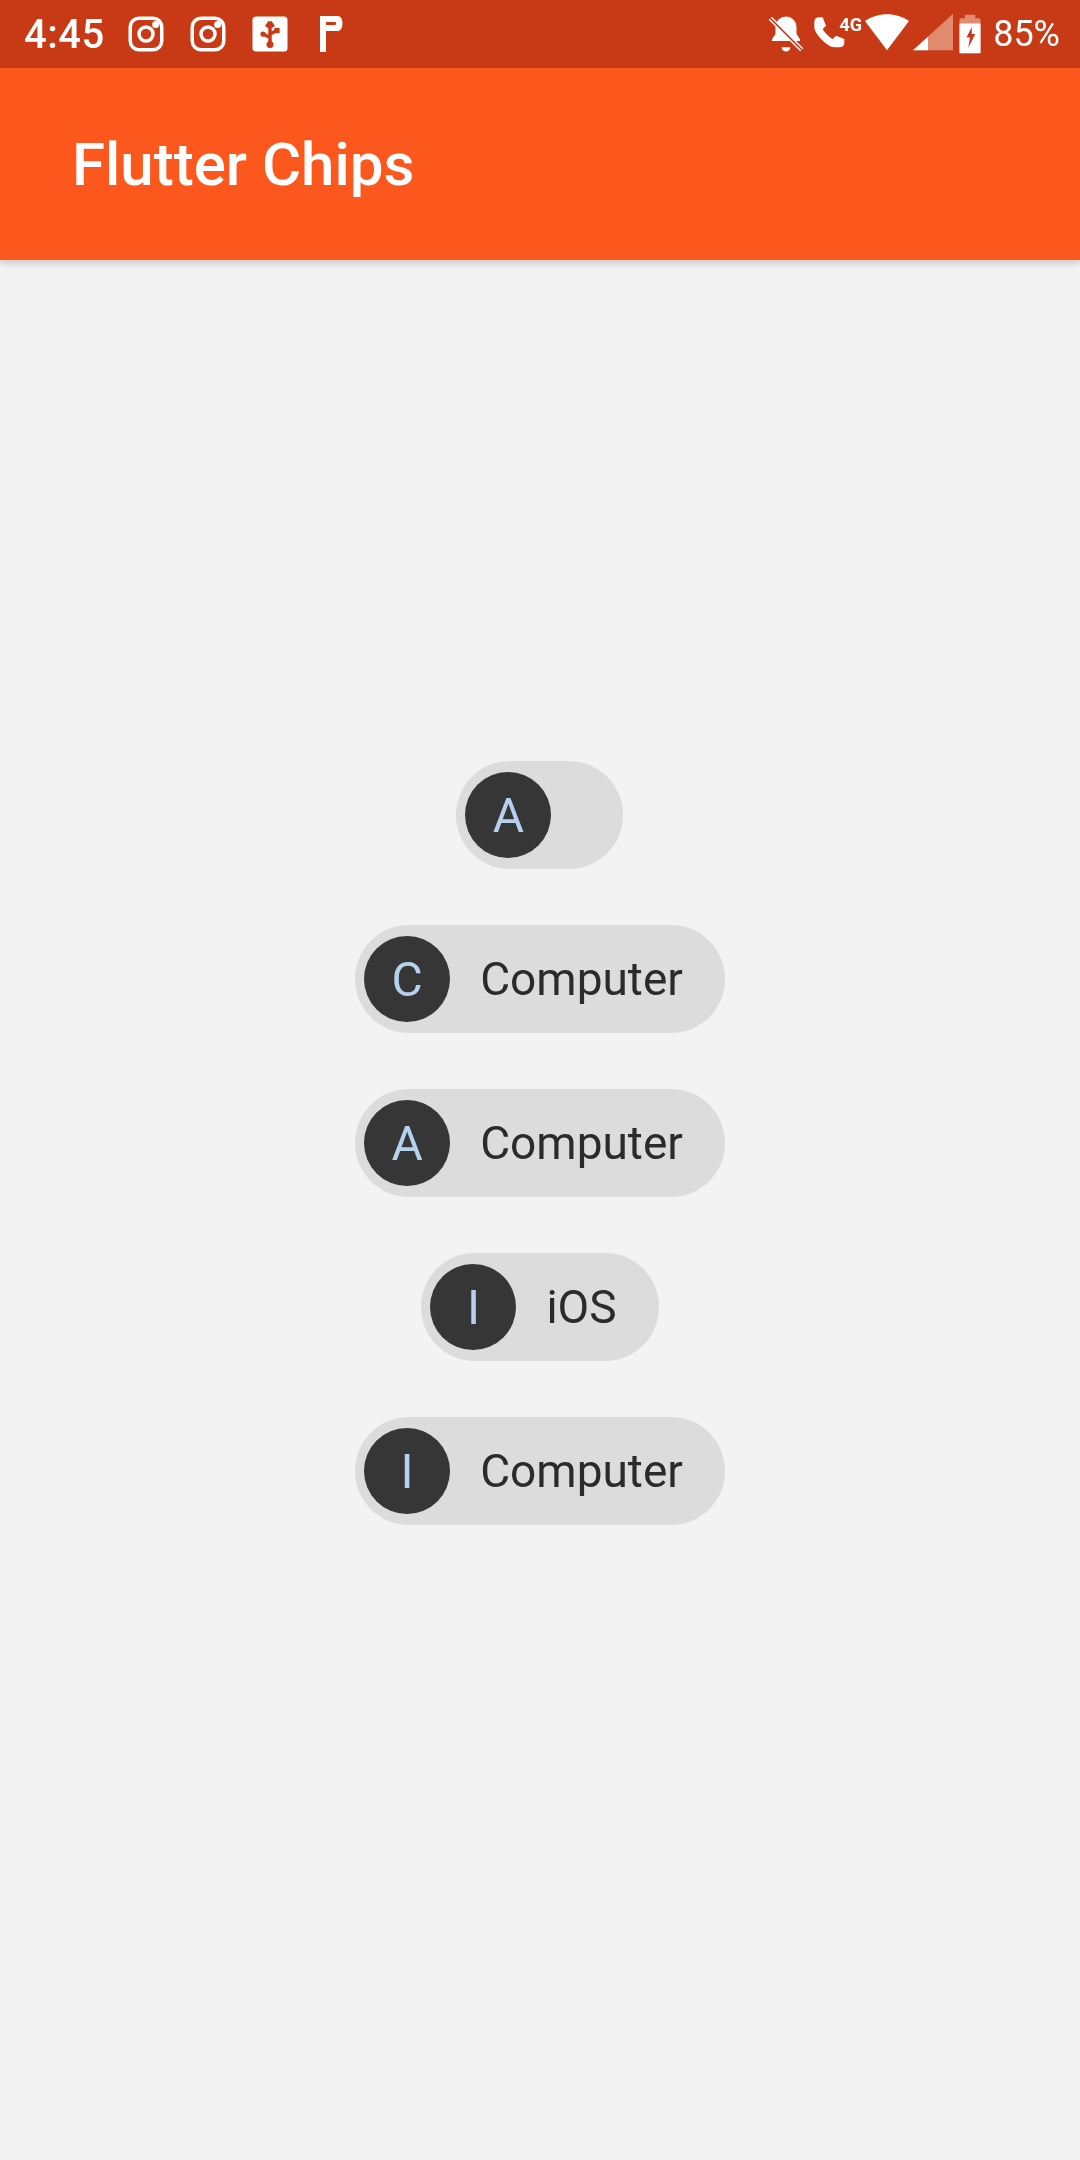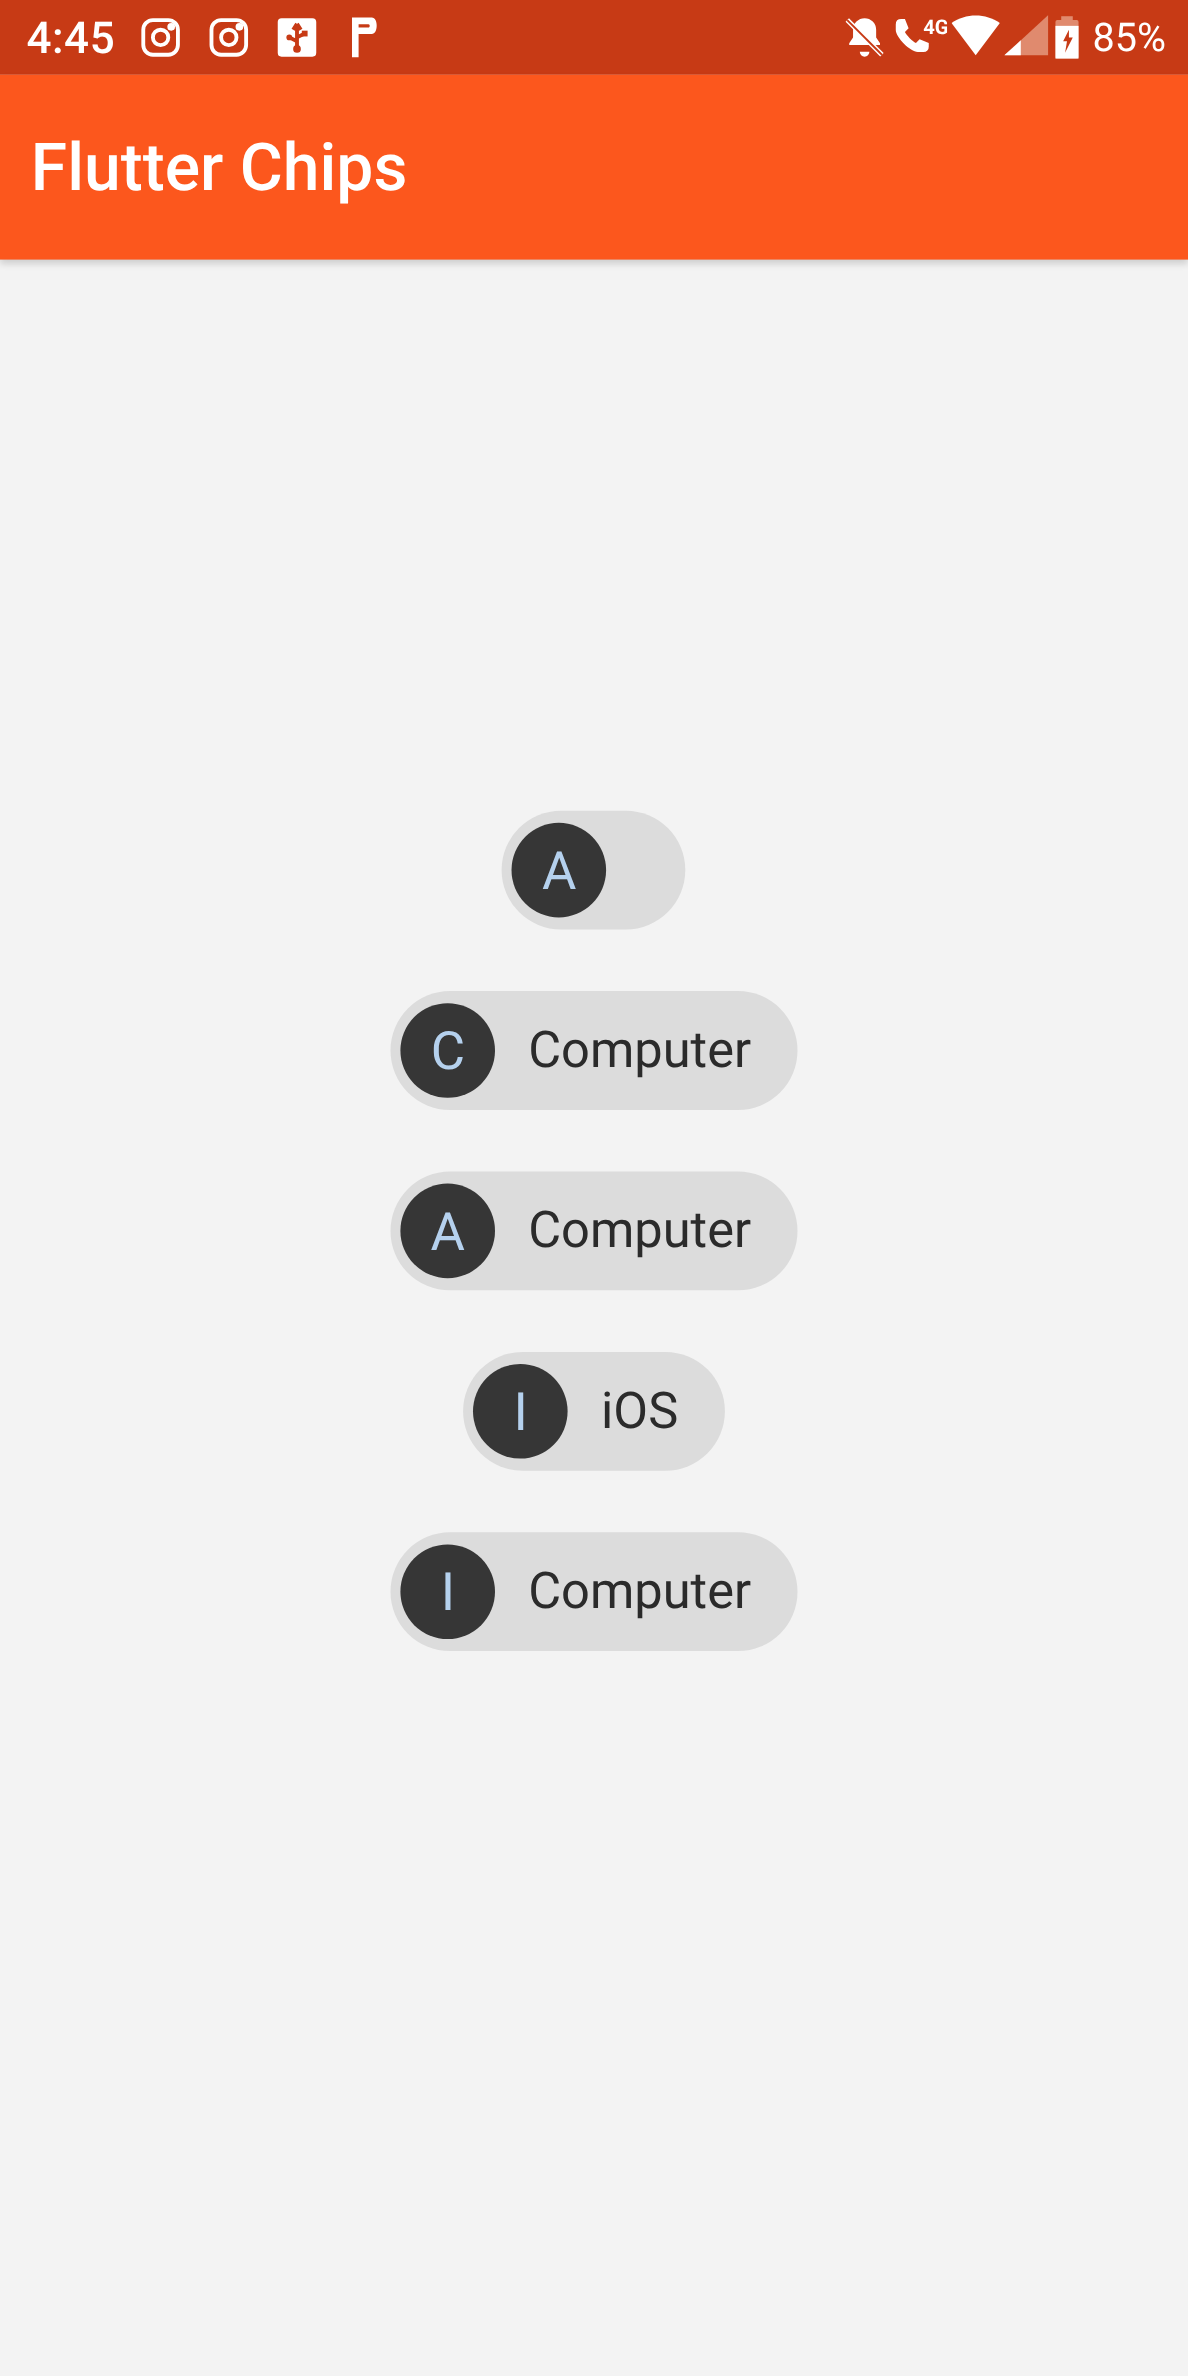--- a/index.html
+++ b/index.html
@@ -42,25 +42,25 @@
       font-size: 36px;
       font-weight: 400;
       margin-left: 6px;
     }
     .status-icon {
       display: inline-flex;
       align-items: center;
       justify-content: center;
     }
     .app-bar {
-      height: 168px;
+      height: 192px;
       background: #fc571d;
       display: flex;
       align-items: center;
-      padding-left: 28px;
+      padding-left: 72px;
       box-shadow: 0 4px 6px rgba(0,0,0,0.15);
       position: relative;
       z-index: 2;
     }
     .app-title {
       color: #fff;
       font-size: 60px;
       font-weight: 500;
     }
     .content {

